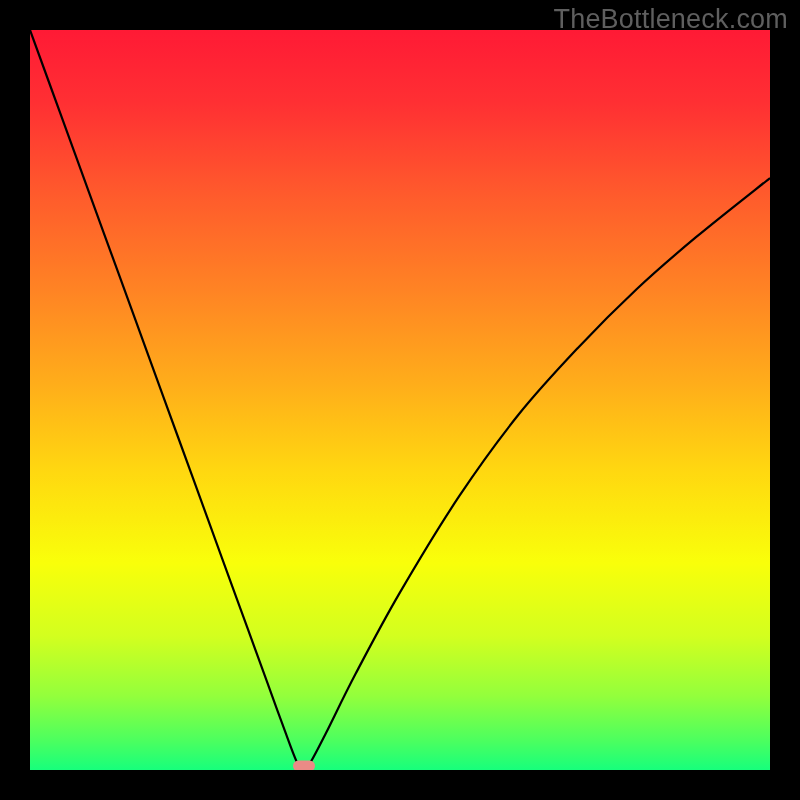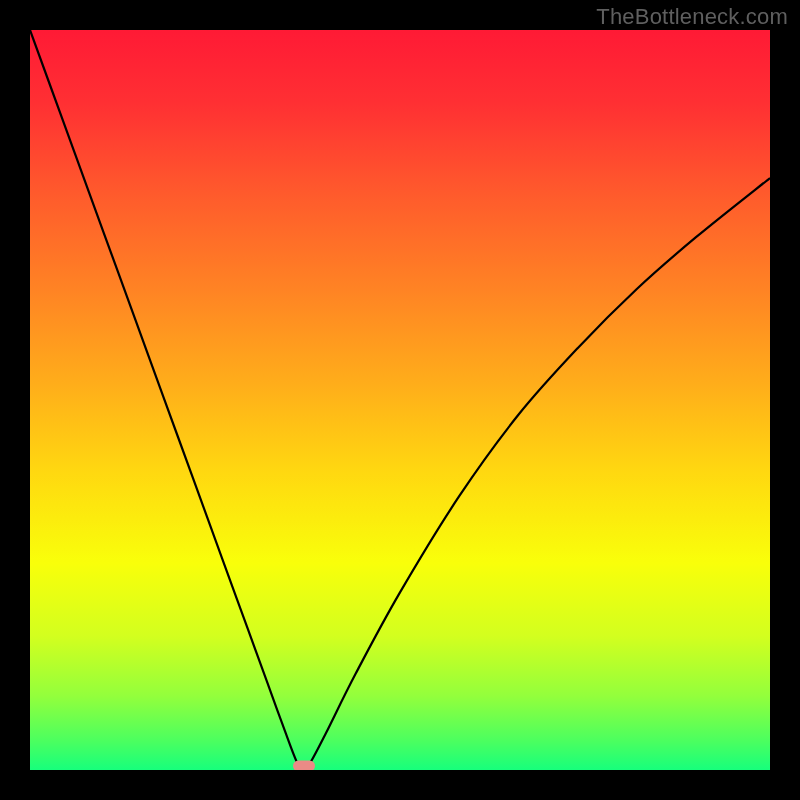--- a/index.html
+++ b/index.html
@@ -15,21 +15,21 @@
     position: relative;
     width: 800px;
     height: 800px;
     background: #000;
   }
   .watermark {
     position: absolute;
     top: 4px;
     right: 12px;
     color: #5f5f5f;
-    font-size: 22px;
+    font-size: 27px;
     font-weight: 400;
     letter-spacing: 0.2px;
     z-index: 5;
   }
   .plot {
     position: absolute;
     left: 30px;
     top: 30px;
     width: 740px;
     height: 740px;

